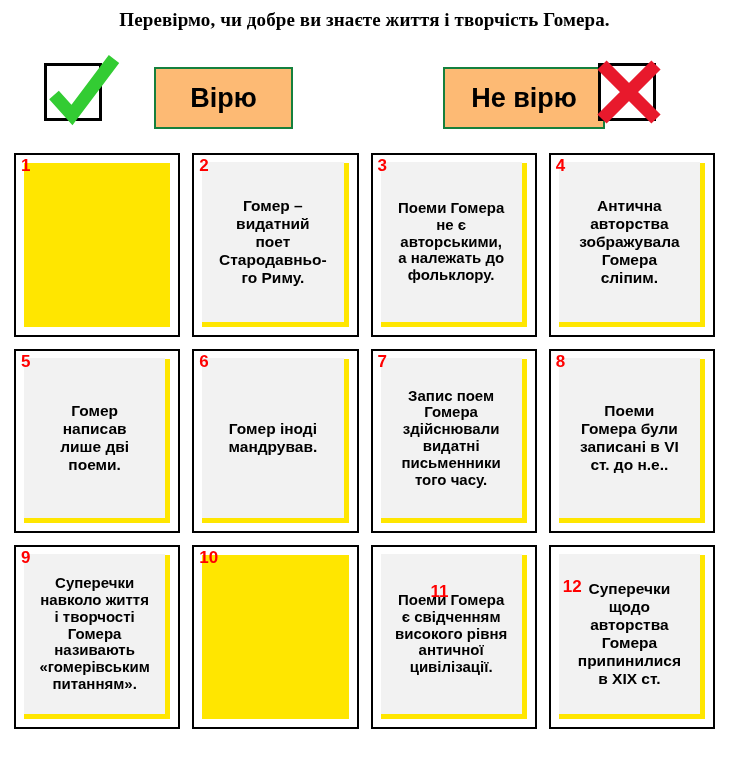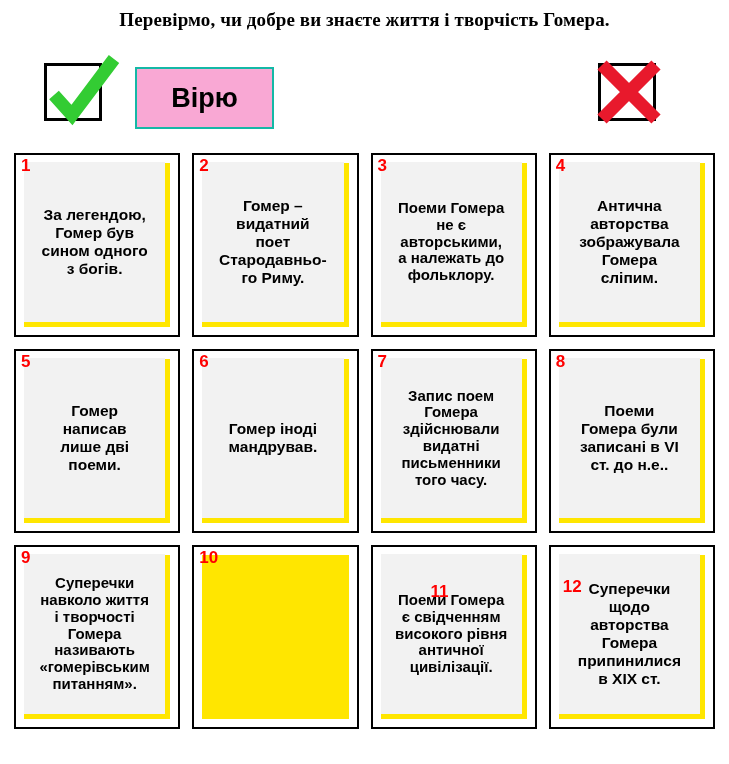--- a/index.html
+++ b/index.html
@@ -65,29 +65,30 @@
   .cross-mark {
     position: absolute;
     left: 592px;
     top: 12px;
     width: 74px;
     height: 74px;
   }
   .label-box {
     position: absolute;
     top: 22px;
-    border: 2px solid #14b8a6;
-    background: #f9a8d4;
+    border: 2px solid #15803d;
+    background: #fdba74;
     box-sizing: border-box;
     display: flex;
     align-items: center;
     justify-content: center;
     font-weight: bold;
     font-size: 27px;
     color: #000000;
+    margin-left: 19px;
   }
   .label-believe {
     left: 135px;
     width: 139px;
     height: 62px;
   }
   .label-not-believe {
     left: 424px;
     width: 162px;
     height: 62px;
@@ -162,38 +163,33 @@
 
   <div class="header-row">
 
     <div class="check-box"></div>
     <svg class="check-mark" viewBox="0 0 84 84">
       <path d="M14 44 L32 64 L74 8" fill="none" stroke="#33cc33" stroke-width="13" stroke-linecap="butt" stroke-linejoin="miter"></path>
     </svg>
 
     <div class="label-box label-believe">Вірю</div>
 
+    <div class="label-box label-not-believe">Не вірю</div>
 
     <div class="cross-box"></div>
     <svg class="cross-mark" viewBox="0 0 74 74">
       <path d="M10 8 L64 62 M64 8 L10 62" fill="none" stroke="#e8192c" stroke-width="13" stroke-linecap="butt"></path>
     </svg>
 
   </div>
 
   <div class="grid">
 
     <div class="card">
       <div class="card-inner"></div>
-      <div class="card-paper">
-        <div class="card-text">За легендою,
-Гомер був
-сином одного
-з богів.</div>
-      </div>
       <div class="card-num">1</div>
     </div>
 
     <div class="card">
       <div class="card-inner"></div>
       <div class="card-paper">
         <div class="card-text">Гомер –
 видатний
 поет
 Стародавньо-

